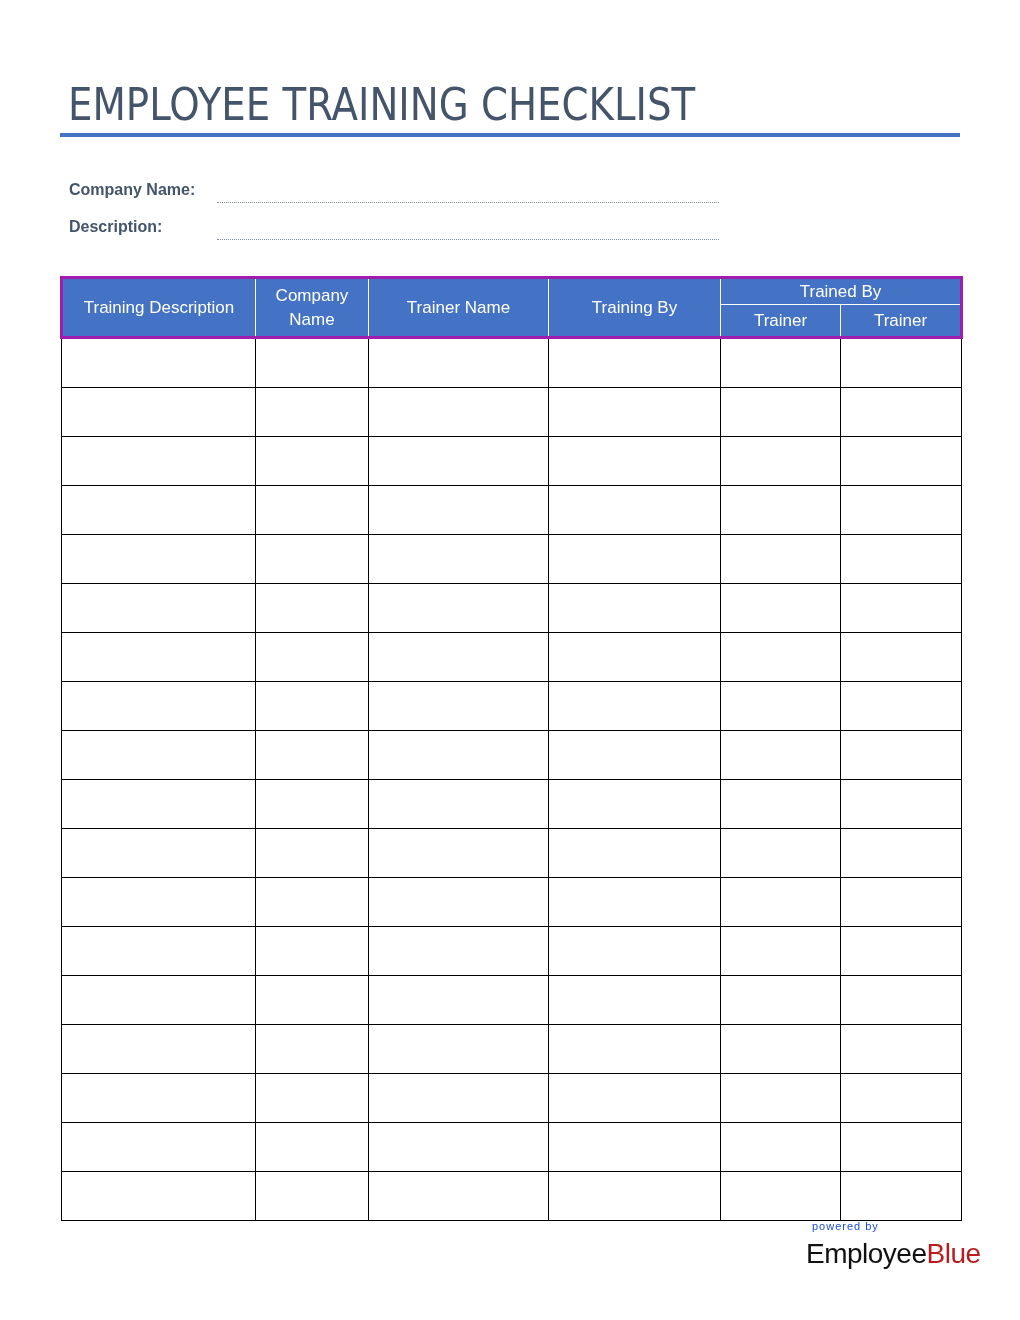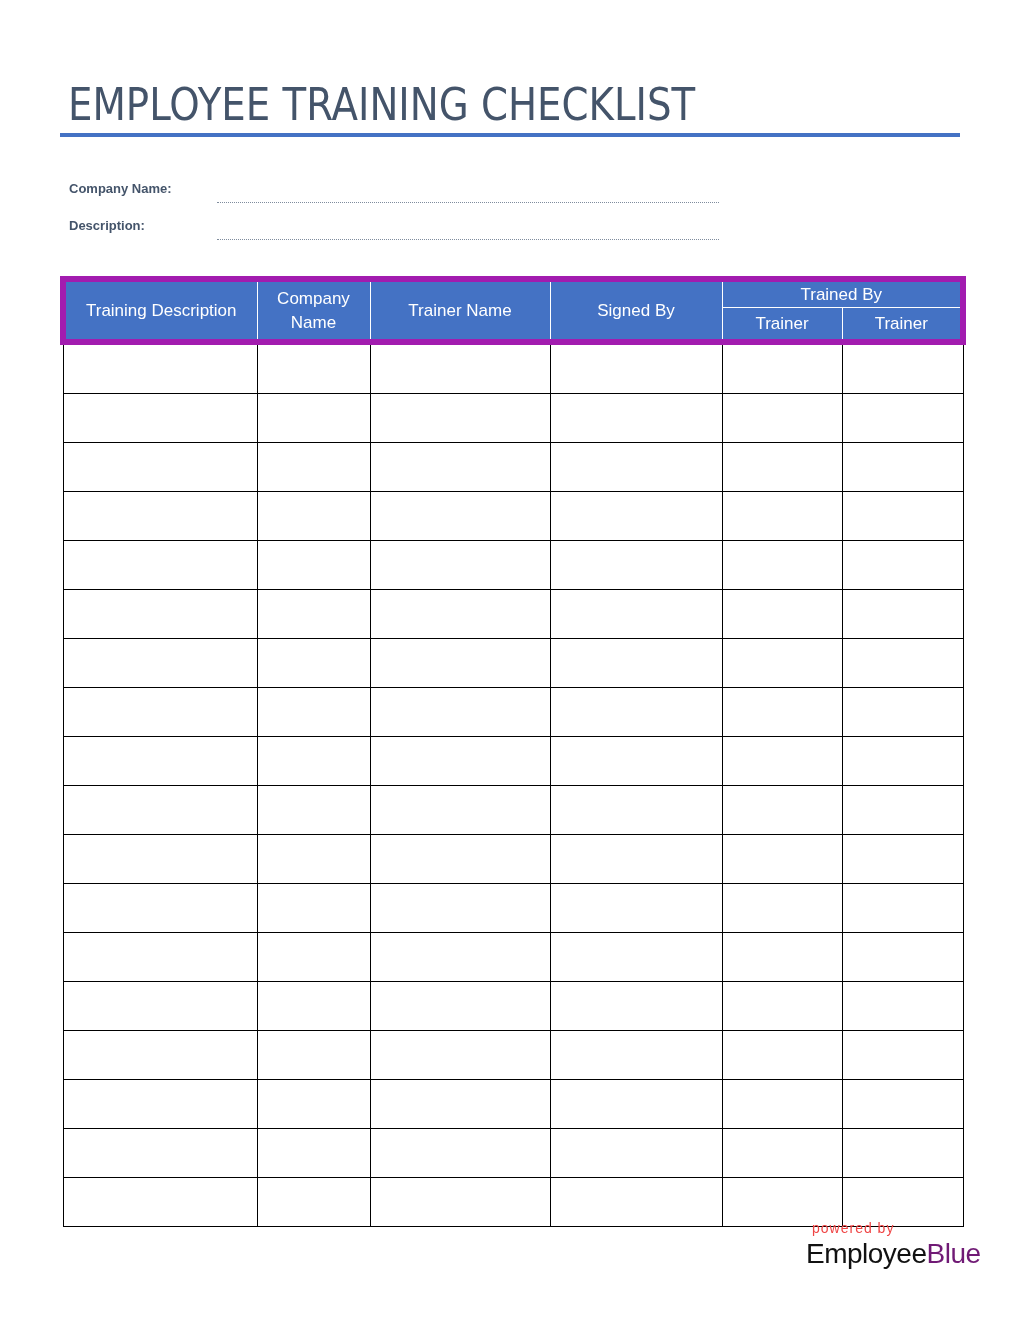--- a/index.html
+++ b/index.html
@@ -13,53 +13,53 @@
     font-size: 45px; color: #44546a; letter-spacing: 0px;
     font-family: "DejaVu Sans", sans-serif; font-weight: normal;
     transform: scaleX(0.86); transform-origin: left top;
     white-space: nowrap;
   }
   .title-rule {
     position: absolute; left: 60px; top: 133px; width: 900px; height: 4px;
     background: #4472c4;
   }
   .field-label {
-    position: absolute; left: 69px; font-size: 13px; font-weight: bold; color: #44546a;
+    position: absolute; left: 69px; font-size: 16px; font-weight: bold; color: #44546a;
   }
   .field-line {
     position: absolute; left: 217px; width: 502px; height: 0;
     border-bottom: 1px dotted #7f8c9d;
   }
   table.grid {
     position: absolute; left: 60px; top: 276px;
     border-collapse: collapse; table-layout: fixed; width: 900px;
   }
   table.grid th {
     background: #4472c4; color: #ffffff; font-weight: normal;
     font-size: 17px; text-align: center; vertical-align: middle;
     border-left: 1px solid #ffffff; border-right: 1px solid #ffffff;
     padding: 0; line-height: 24px;
   }
   table.grid th.sub-top { border-bottom: 1px solid #ffffff; height: 25px; line-height: 24px; }
   table.grid th.sub-bot { height: 31px; }
   table.grid tr.hdr1 th:first-child { border-left: 1px solid #4472c4; }
   table.grid tr th.last { border-right: 1px solid #4472c4; }
-  table.grid thead { border: 6px solid #a21caf; }
+  table.grid thead { border: 3px solid #a21caf; }
   table.grid td {
     border: 1px solid #000000; height: 48px; padding: 0;
   }
   .powered {
-    position: absolute; left: 812px; top: 1220px; font-size: 14px; color: #ef4444;
+    position: absolute; left: 812px; top: 1220px; font-size: 11px; color: #1d4ed8;
     letter-spacing: 1px;
   }
   .brand {
     position: absolute; left: 806px; top: 1238px; font-size: 28px; color: #111111;
     letter-spacing: -0.5px;
   }
-  .brand .blue { color: #701a75; }
+  .brand .blue { color: #b91c1c; }
 </style>
 </head>
 <body>
 
 <div class="title">EMPLOYEE TRAINING CHECKLIST</div>
 <div class="title-rule"></div>
 
 <div class="field-label" style="top:181px;">Company Name:</div>
 <div class="field-line" style="top:202px;"></div>
 <div class="field-label" style="top:218px;">Description:</div>
@@ -75,21 +75,21 @@
       <col style="width:121px">
   </colgroup>
   <thead>
     <tr class="hdr1">
       <th rowspan="2">Training Description</th>
       <th rowspan="2">
         <div>Company</div>
         <div>Name</div>
       </th>
       <th rowspan="2">Trainer Name</th>
-      <th rowspan="2">Signed By</th>
+      <th rowspan="2">Training By</th>
       <th colspan="2" class="sub-top last">Trained By</th>
     </tr>
     <tr>
       <th class="sub-bot">Trainer</th>
       <th class="sub-bot last">Trainer</th>
     </tr>
   </thead>
   <tbody id="tbody">
       <tr>
         <td></td>

